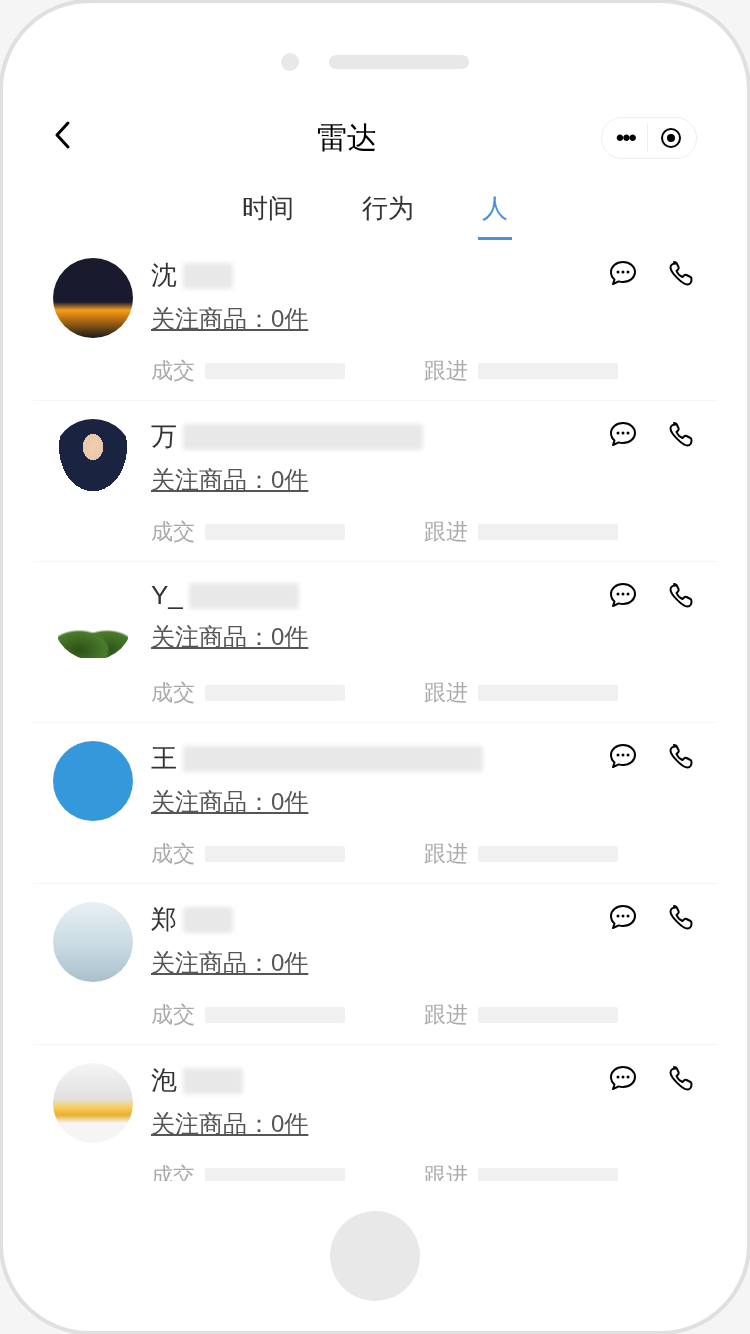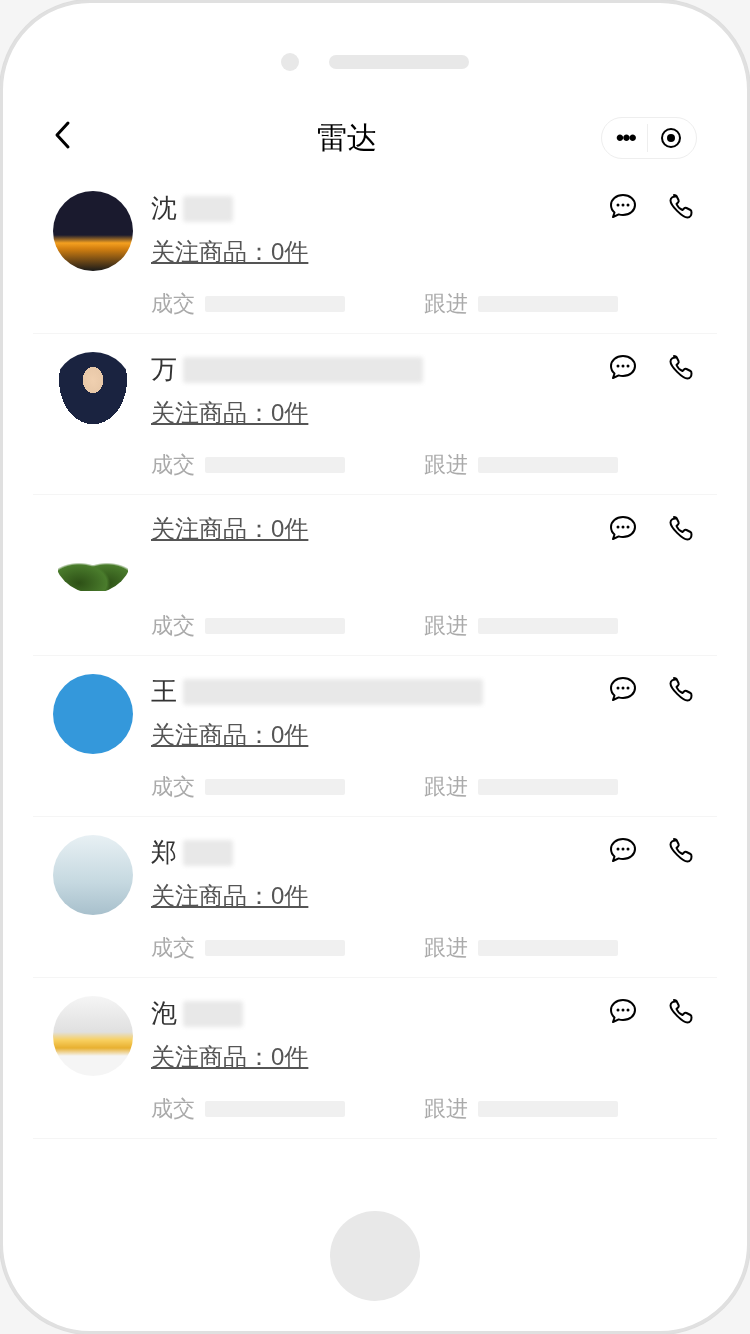--- a/index.html
+++ b/index.html
@@ -262,20 +262,25 @@
         <span class="more-dots">•••</span>
         <span class="target-icon">
           <svg width="22" height="22" viewBox="0 0 22 22">
             <circle cx="11" cy="11" r="9" stroke="#000" stroke-width="2" fill="none"></circle>
             <circle cx="11" cy="11" r="4" fill="#000"></circle>
           </svg>
         </span>
       </div>
     </div>
 
+    <div class="tabs">
+      <div class="tab">时间</div>
+      <div class="tab">行为</div>
+      <div class="tab active">人</div>
+    </div>
 
     <div class="list" id="contact-list">
         <div class="list-item">
           <div class="item-top">
             <div class="avatar avatar-1"></div>
             <div class="item-info">
               <div class="name-row">
                 <span class="name">沈</span>
                 <span class="name-blur" style="width:50px"></span>
               </div>
@@ -342,20 +347,24 @@
             <div class="metric">
               <span class="metric-label">跟进</span>
               <span class="metric-bar"></span>
             </div>
           </div>
         </div>
         <div class="list-item">
           <div class="item-top">
             <div class="avatar avatar-3"></div>
             <div class="item-info">
+              <div class="name-row">
+                <span class="name">Y_</span>
+                <span class="name-blur" style="width:110px"></span>
+              </div>
               <div class="subtitle">关注商品：0件</div>
             </div>
             <div class="actions">
               <span class="icon-btn">
                 <svg width="32" height="32" viewBox="0 0 32 32">
                   <path d="M16 4c7 0 12 4.5 12 10 0 5.5-5 10-12 10-1.5 0-3-.2-4.3-.6L6 26l1.5-4.5C5.3 19.6 4 16.9 4 14 4 8.5 9 4 16 4z" stroke="#000" stroke-width="2" fill="none" stroke-linejoin="round"></path>
                   <circle cx="11" cy="14" r="1.5" fill="#000"></circle>
                   <circle cx="16" cy="14" r="1.5" fill="#000"></circle>
                   <circle cx="21" cy="14" r="1.5" fill="#000"></circle>
                 </svg>

